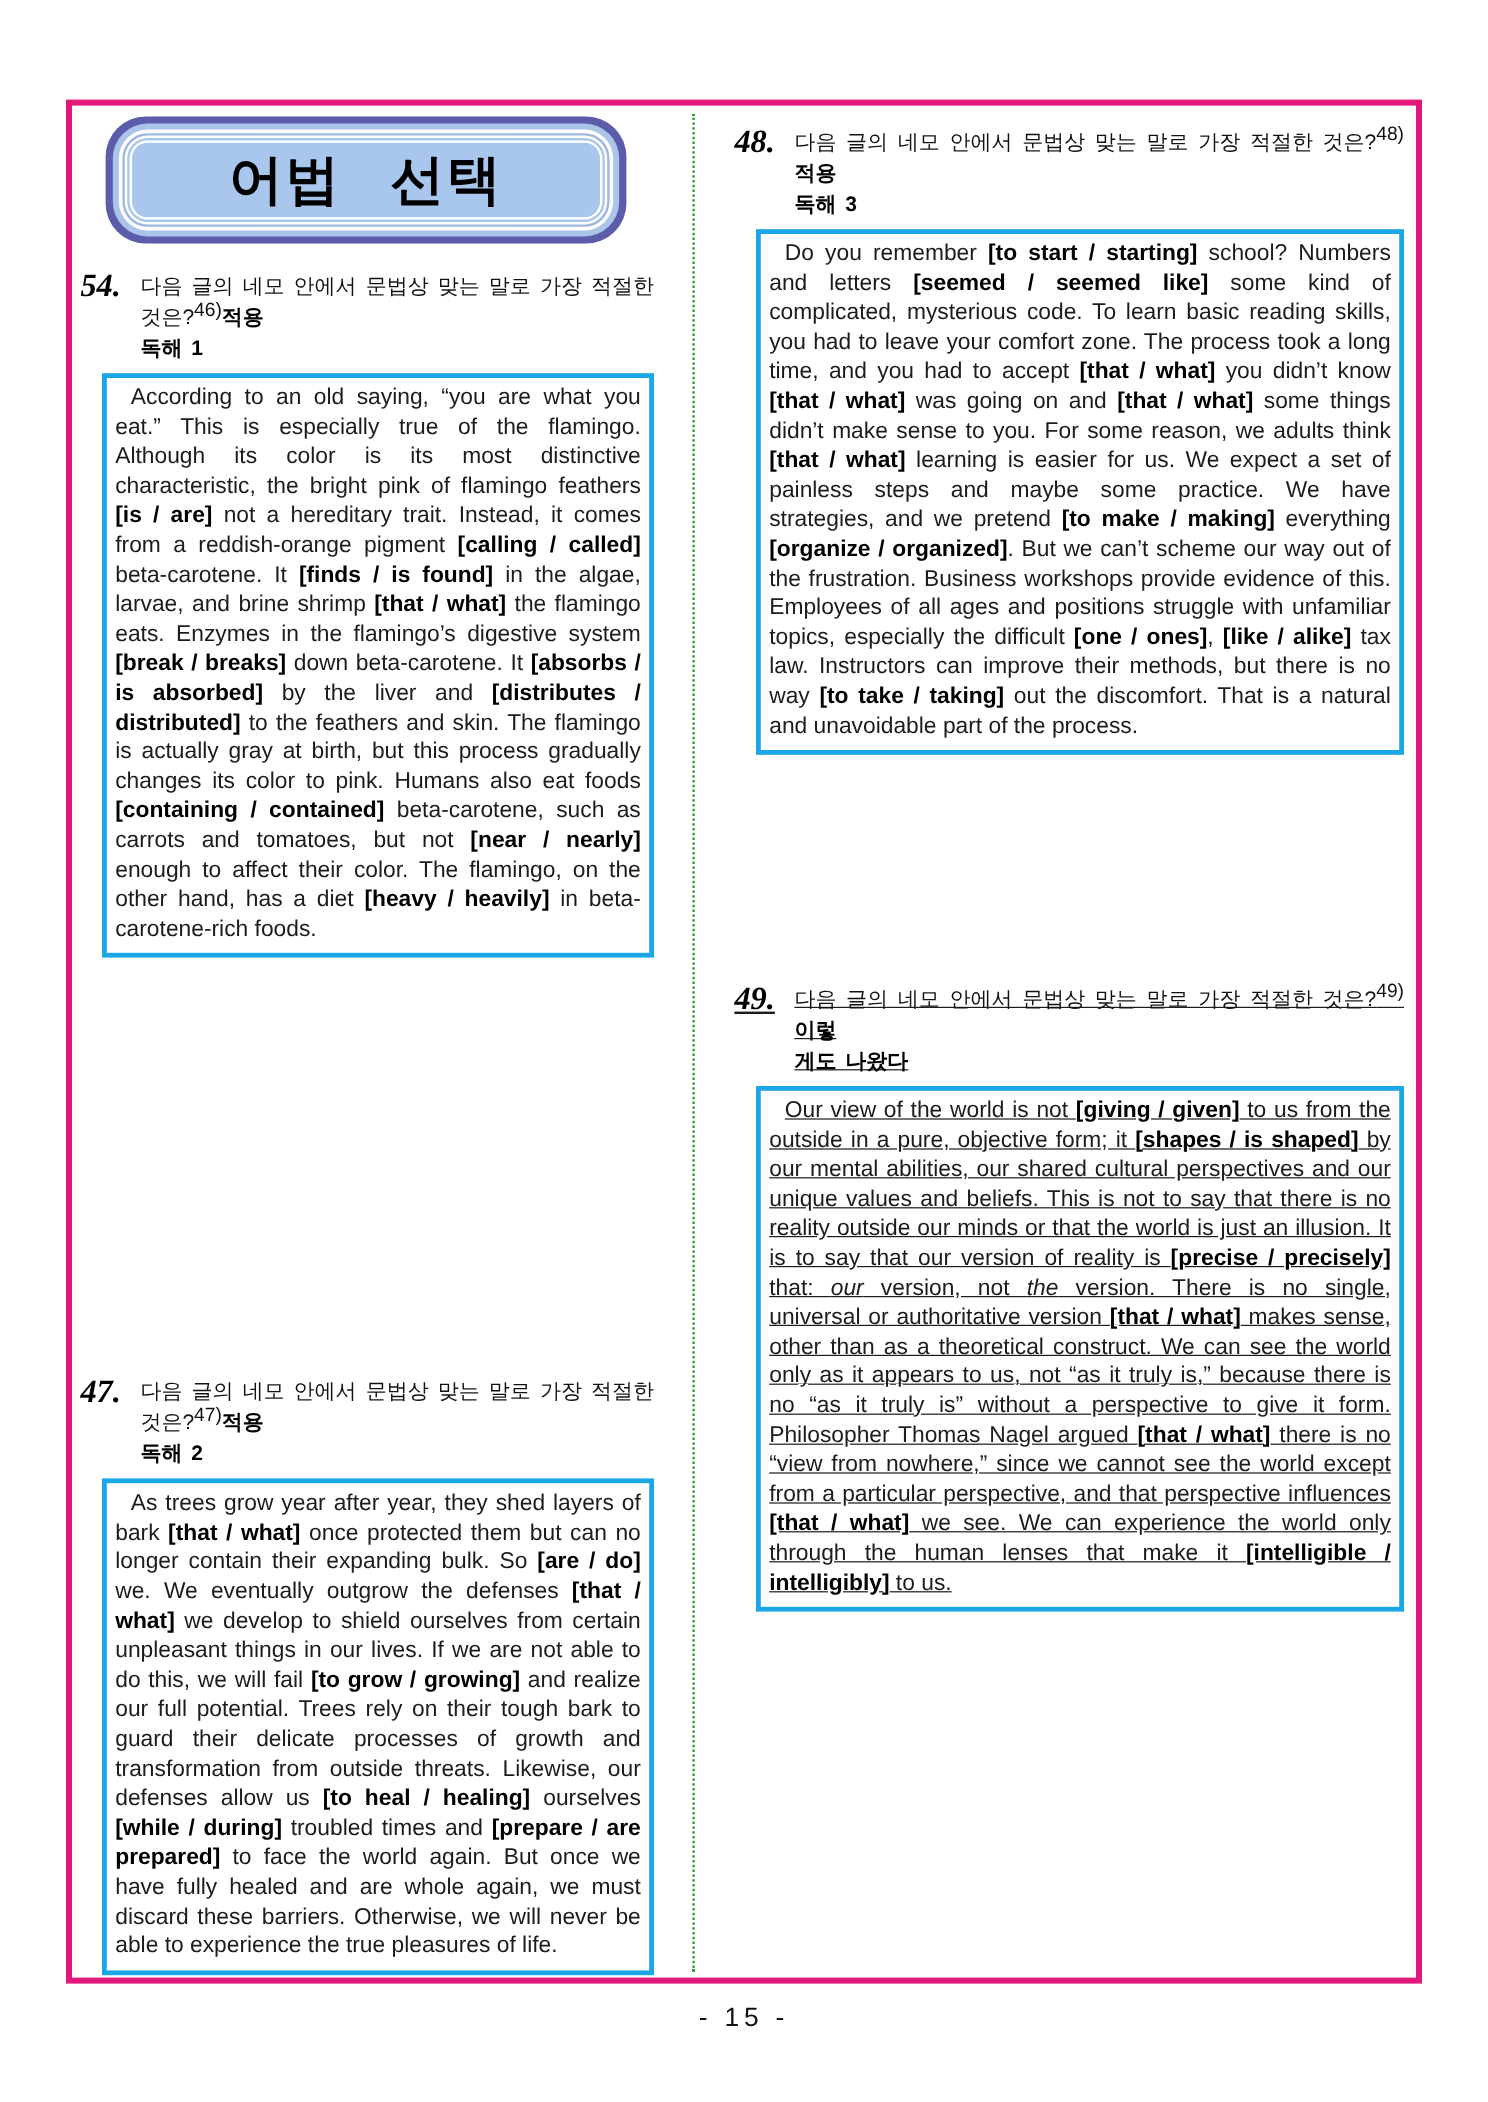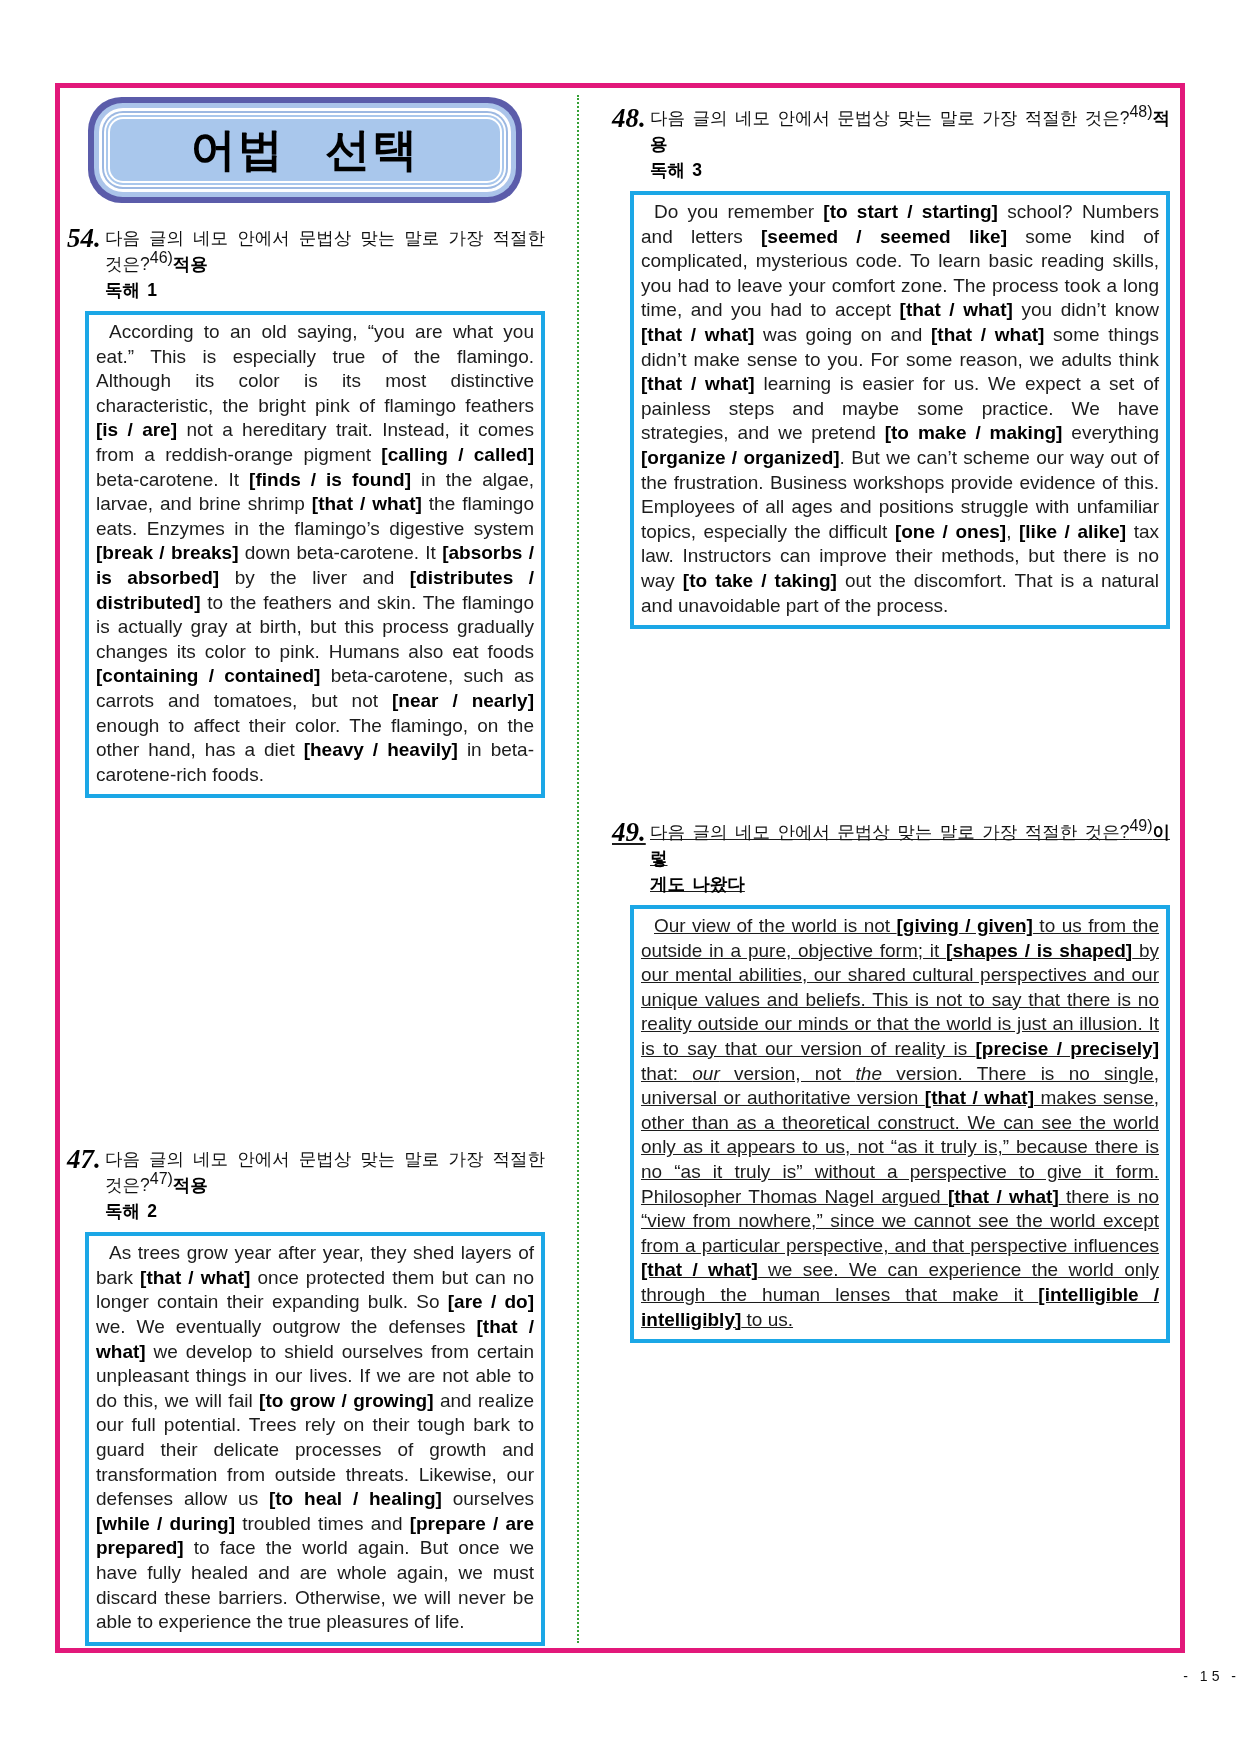--- a/index.html
+++ b/index.html
@@ -33,21 +33,21 @@
       0 0 0 16px var(--title_ring2,#abc4ea),
       0 0 0 22px var(--title_ring,#5b5caa);
     display:flex;align-items:center;justify-content:center;
   }
   .title-text{
     font-size:45px;font-weight:bold;color:#000;word-spacing:26px;letter-spacing:2px;
     font-family:"Liberation Sans", sans-serif;
   }
 
   .question{margin:0;}
-  .q-header{display:flex;gap:0;margin-bottom:8px;}
+  .q-header{display:flex;gap:12px;margin-bottom:8px;}
   .q-num{
     flex:0 0 38px;font-family:"Liberation Serif", serif;font-style:italic;font-weight:bold;
     font-size:27px;line-height:26px;color:#000;
   }
   .q-prompt{
     flex:1 1 auto;font-size:17.5px;line-height:26px;color:#111;
     text-align:justify;word-spacing:2.5px;
   }
   .q-sup{font-size:16px;vertical-align:7px;line-height:0;}
   .q-tag{font-weight:bold;color:#000000;}
@@ -60,22 +60,22 @@
     margin:0;font-size:19px;line-height:24.6px;text-align:justify;
     text-indent:13px;color:#1c1c1c;
   }
   .passage .b{font-weight:bold;color:#000;}
   .passage .i{font-style:italic;}
 
   .q47{margin-top:348px;}
   .q49{margin-top:190px;text-decoration:underline;}
 
   .page-number{
-    position:absolute;left:0;right:0;top:1668px;text-align:right;
-    font-size:14px;color:#111;letter-spacing:4px;
+    position:absolute;left:0;right:0;top:1668px;text-align:center;
+    font-size:22px;color:#111;letter-spacing:4px;
   }
 </style>
 </head>
 <body>
 
 <div class="page">
   <div class="frame"></div>
   <div class="divider"></div>
 
   <div class="col col-left">

